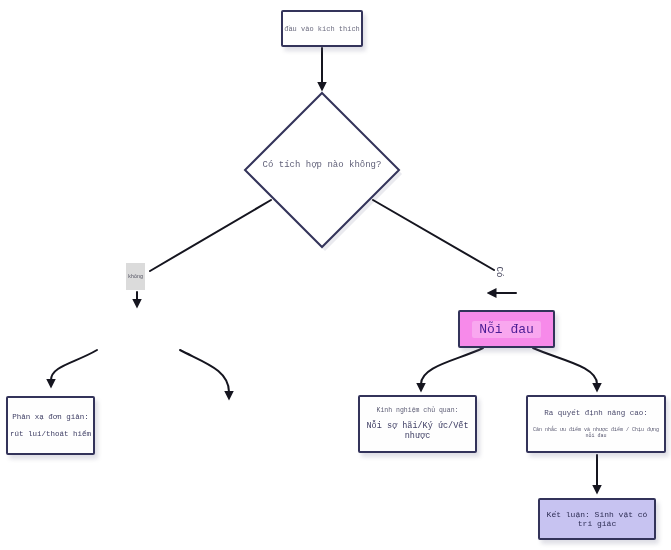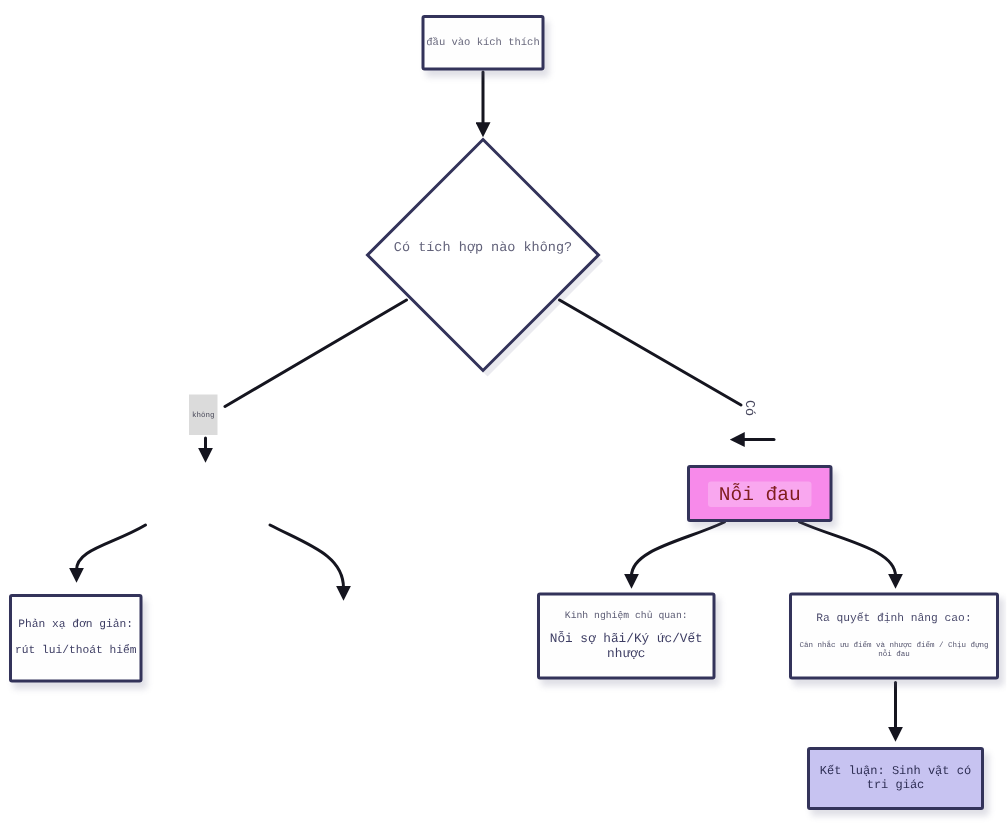--- a/index.html
+++ b/index.html
@@ -26,21 +26,21 @@
     background:rgba(217,217,217,0.95);display:flex;align-items:center;justify-content:center;
     font-size:5px;color:#4a4a5a;overflow:hidden;
   }
   #edge-label-yes{
     position:absolute;left:489px;top:258px;width:20px;height:28px;
     display:flex;align-items:center;justify-content:center;
     font-size:9px;color:#45455c;
   }
   #edge-label-yes span{display:inline-block;transform:rotate(90deg);}
   #n-nociception{left:54px;top:309px;width:171px;height:40px;font-size:8.5px;color:#565674;}
-  #n-pain{left:458px;top:310px;width:97px;height:38px;background:#f78aea;font-size:13px;color:#7f1d1d;}
+  #n-pain{left:458px;top:310px;width:97px;height:38px;background:#f78aea;font-size:13px;color:#4c1d95;}
   #n-pain .hl{background:rgba(255,255,255,0.25);padding:1px 7px;border-radius:2px;}
   #n-reflex{left:6px;top:396px;width:89px;height:59px;font-size:7.5px;gap:9px;color:#3d3d63;}
   #n-example{left:140px;top:406px;width:172px;height:41px;font-size:8px;color:#43436a;}
   #n-experience{left:358px;top:395px;width:119px;height:58px;gap:7px;}
   #n-experience .t1{font-size:6.5px;}
   #n-experience .t2{font-size:8.5px;}
   #n-advdecision{left:526px;top:395px;width:140px;height:58px;gap:10px;}
   #n-advdecision .t1{font-size:7.5px;color:#4a4a6c;}
   #n-advdecision .t2{font-size:5px;color:#55556e;}
   #n-conclusion{left:538px;top:498px;width:118px;height:42px;background:#c7c3f1;font-size:8px;color:#2f2f55;align-items:center;}

